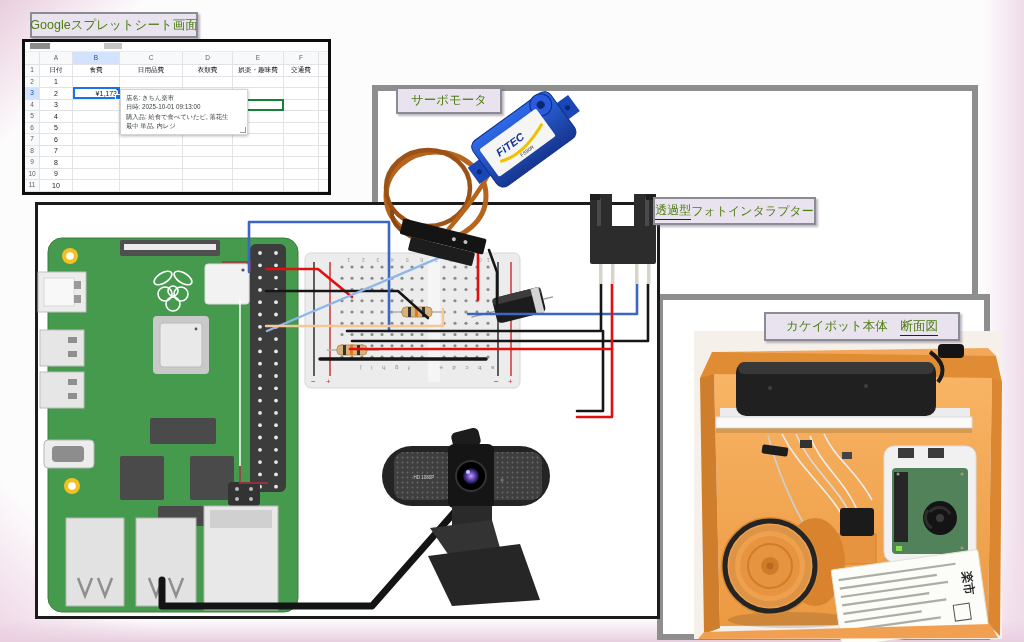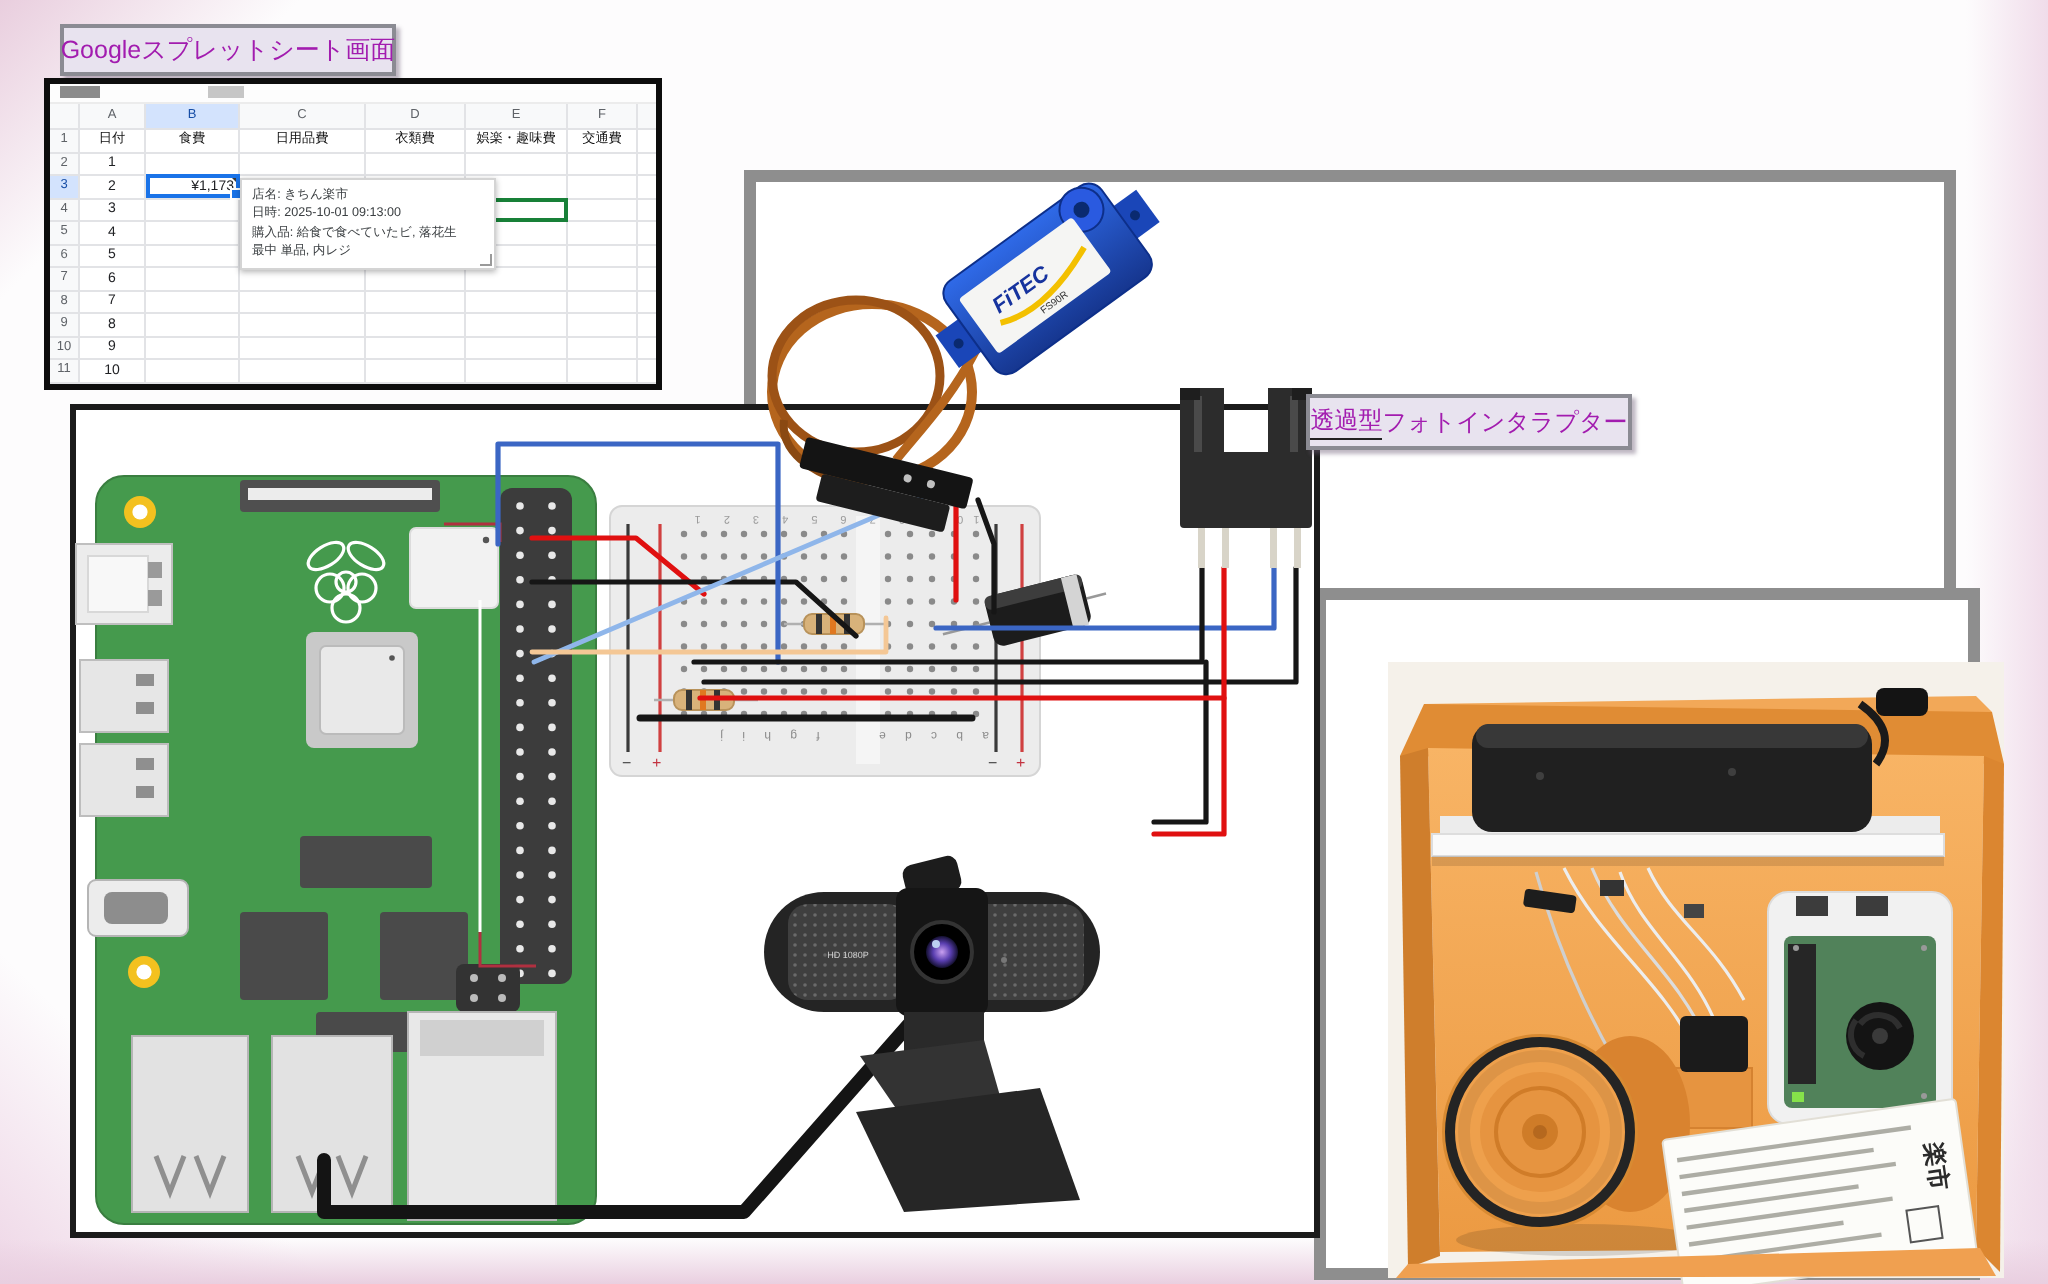--- a/index.html
+++ b/index.html
@@ -13,21 +13,21 @@
       linear-gradient(45deg, #eed6e6 0, rgba(240,216,232,0) 10%),
       linear-gradient(315deg, #f3e2ee 0, rgba(240,216,232,0) 8%),
       #fdfcfd;
   }
   .slide{position:relative;width:1024px;height:642px;}
   .frame{position:absolute;background:#fff;box-sizing:border-box;}
   .frame-gray{border:6px solid #8e8e8e;}
   .frame-black{border:3px solid #1b1b1b;}
   .plabel{
     position:absolute;box-sizing:border-box;background:#e8e3ef;border:2px solid #8b8b93;
-    display:flex;align-items:center;justify-content:center;color:#a21caf;
+    display:flex;align-items:center;justify-content:center;color:#4d7c0f;
     font-size:12.5px;z-index:10;box-shadow:2px 2px 2px rgba(110,95,120,.45);
     white-space:nowrap;
   }
   .greennote{
     position:absolute;box-sizing:border-box;background:#dbe6c4;border:1px solid #a9b194;
     display:flex;align-items:center;justify-content:center;color:#111;
     font-size:12.5px;z-index:10;white-space:nowrap;
   }
   .ul{border-bottom:1px solid #222;}
   
@@ -507,23 +507,30 @@
         <text x="966" y="580" font-size="12" font-weight="bold" fill="#2b2b2b" transform="rotate(90 966 580)">楽市</text>
         <rect x="952" y="612" width="16" height="16" fill="none" stroke="#555"></rect>
       </g>
       <polygon points="704,632 990,624 998,638 698,639" fill="#f0a050"></polygon>
     </g>
   </svg>
 
   <div class="plabel" style="left:30px;top:12px;width:168px;height:26px;">
     <span>Googleスプレットシート画面</span>
   </div>
+  <div class="plabel" style="left:396px;top:87px;width:106px;height:27px;">
+    <span>サーボモータ</span>
+  </div>
   <div class="plabel" style="left:653px;top:197px;width:163px;height:28px;font-size:12px;">
     <span class="ul">透過型</span>
       <span>フォトインタラプター</span>
+  </div>
+  <div class="plabel" style="left:764px;top:312px;width:196px;height:29px;">
+    <span>カケイボット本体　</span>
+      <span class="ul">断面図</span>
   </div>
 
   <div class="sheet">
     <div class="sheet-strip">
       <span class="blob1"></span>
       <span class="blob2"></span>
     </div>
     <div id="sheet-grid">
         <div class="sh-row" style="height: 13px;">
           <div class="sh-cell hd" style="width: 15px;"></div>

